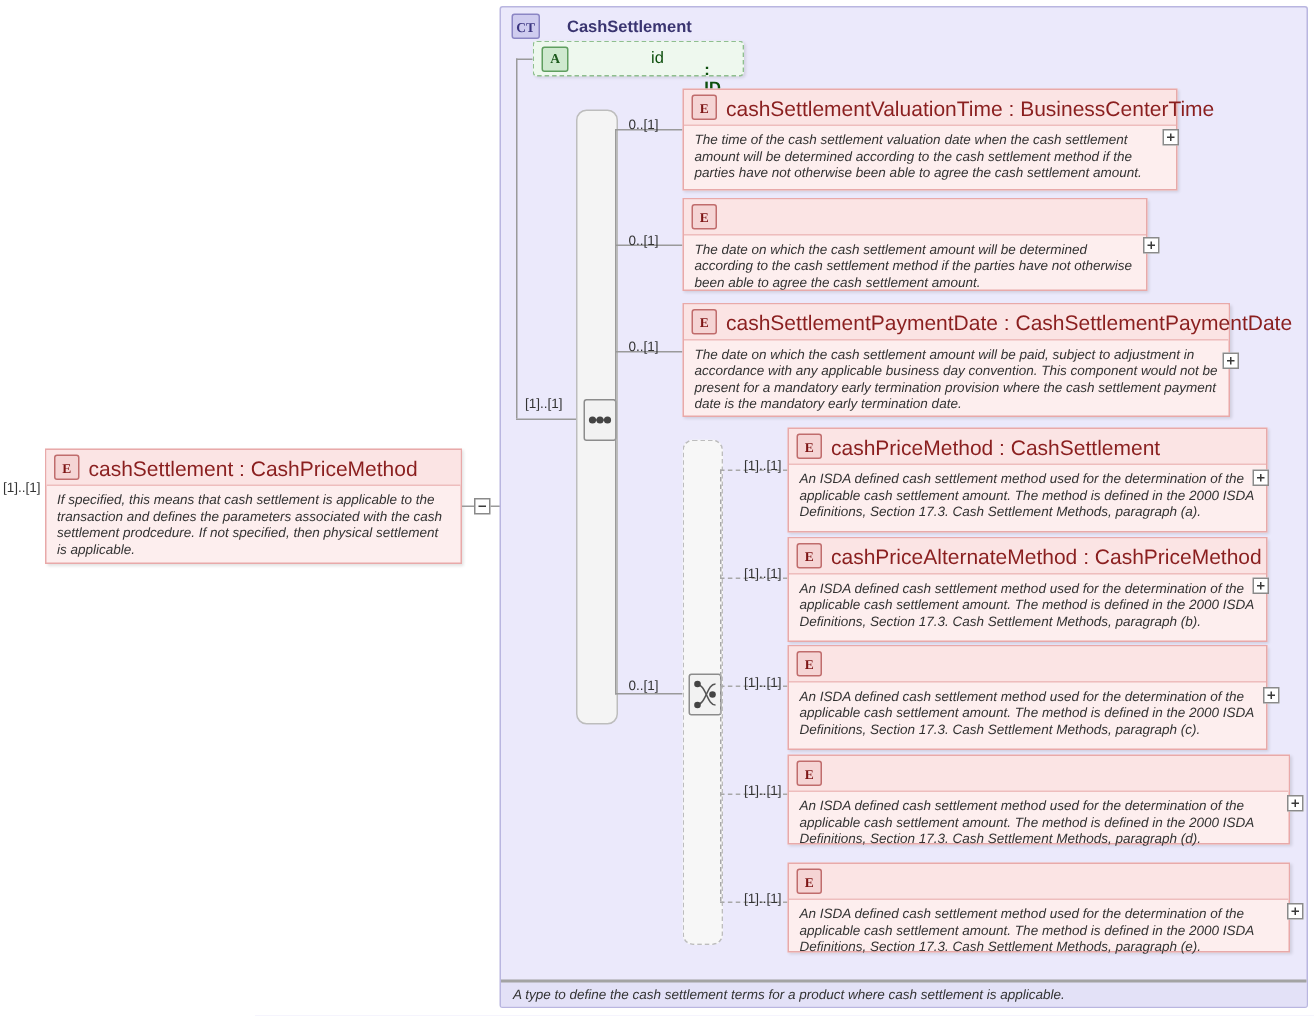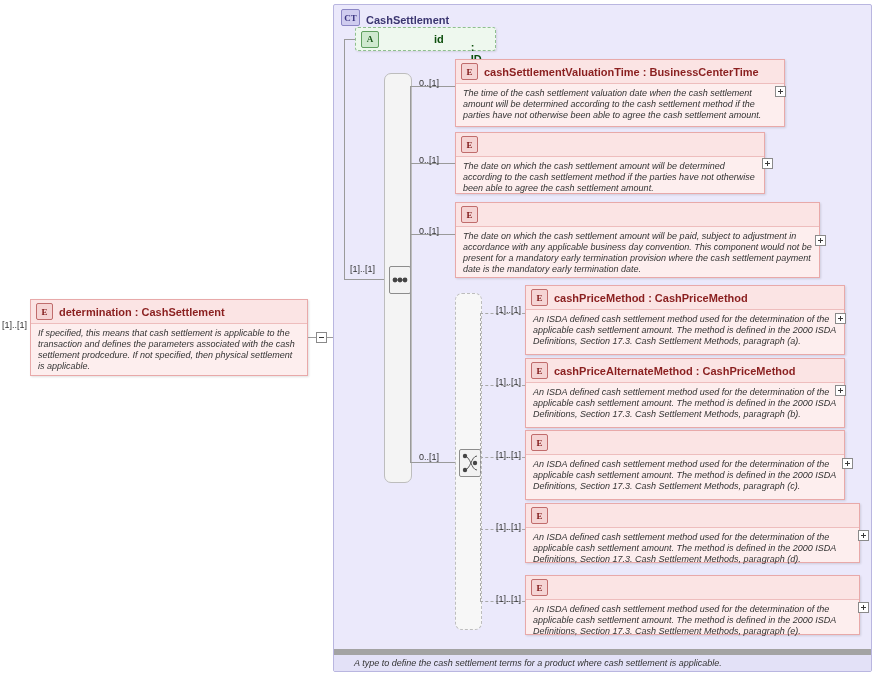--- a/index.html
+++ b/index.html
@@ -19,21 +19,21 @@
     background:#fdeeee;
     box-shadow:1px 1px 2px rgba(0,0,0,0.12);
   }
   .ebox .hdr{
     display:flex;align-items:center;gap:6px;
     padding:3px 6px 3px 5px;
     background:#fbe4e4;
     border-bottom:1px solid #eebdbd;
   }
   .ebox .title{
-    font-size:11px;font-weight:bold;color:#8a1f1f;white-space:nowrap;
+    font-size:14px;font-weight:normal;color:#8a1f1f;white-space:nowrap;
   }
   .ebox .doc{
     font-size:9px;font-style:italic;color:#333;line-height:1.22;
     padding:4px 6px 5px 7px;
   }
   .badge{
     width:15px;height:15px;flex:0 0 15px;
     border:1px solid #c06c6c;border-radius:2px;
     background:#f5d4d4;
     font-size:9px;font-weight:bold;color:#7d1414;
@@ -41,59 +41,59 @@
     font-family:"Liberation Serif", serif;
   }
 
   
   .ctbox{
     border:1px solid #b9b6e0;
     background:#ebe9fb;
     border-radius:2px;
   }
   .ctbox .ct-hdr{
-    display:flex;align-items:flex-end;gap:6px;
+    display:flex;align-items:center;gap:18px;
     padding:4px 8px 3px 7px;
   }
   .ct-badge{
     width:17px;height:15px;flex:0 0 17px;
     border:1px solid #8b86c4;border-radius:2px;
     background:#cfccef;
     font-size:9px;font-weight:bold;color:#3b3580;
     display:flex;align-items:center;justify-content:center;
     font-family:"Liberation Serif", serif;
   }
   .ct-title{font-size:11px;font-weight:bold;color:#3a3570;}
   .ct-foot{
     position:absolute;left:0;right:0;bottom:0;
-    border-top:6px solid #a3a3a3;
+    border-top:2px solid #a3a3a3;
     background:#e3e1f7;
     font-size:9px;font-style:italic;color:#333;
-    padding:3px 20px;
+    padding:3px 8px;
     box-sizing:border-box;
   }
 
   
   .abox{
     border:1px dashed #8fbf8f;
     background:#eef8ee;
     border-radius:3px;
     box-shadow:1px 1px 2px rgba(0,0,0,0.10);
     display:flex;align-items:center;
     padding:3px 8px 3px 5px;gap:7px;
   }
   .a-badge{
     width:16px;height:15px;flex:0 0 16px;
     border:1px solid #5f9e5f;border-radius:2px;
     background:#cfe9cf;
     font-size:9px;font-weight:bold;color:#1d5a1d;
     display:flex;align-items:center;justify-content:center;
     font-family:"Liberation Serif", serif;
   }
-  .a-name{font-size:11px;font-weight:bold;color:#0d4f0d;padding-left:48px;}
+  .a-name{font-size:11px;font-weight:normal;color:#0d4f0d;padding-left:48px;}
   .a-type{font-size:11px;font-weight:bold;color:#0d4f0d;}
 
   
   .compositor{
     position:absolute;
     width:20px;height:26px;
     border:1px solid #8c8c8c;
     background:#f2f2f2;
     border-radius:2px;
   }
@@ -146,21 +146,21 @@
   }
 </style>
 </head>
 <body>
 
 <div id="canvas">
 
   <div class="node ebox" style="left:30px;top:299px;width:278px;height:77px;">
     <div class="hdr">
       <span class="badge">E</span>
-      <span class="title">determination : CashSettlement</span>
+      <span class="title">cashSettlement : CashPriceMethod</span>
     </div>
     <div class="doc">If specified, this means that cash settlement is applicable to the transaction and defines the parameters associated with the cash settlement prodcedure. If not specified, then physical settlement is applicable.</div>
   </div>
   <div class="card" style="left:2px;top:320px;">[1]..[1]</div>
 
   <div class="h-line" style="left:308px;top:337px;width:8px;"></div>
   <div class="minusbox" style="left:316px;top:332px;"></div>
   <div class="h-line" style="left:327px;top:337px;width:7px;"></div>
 
   <div class="node ctbox" style="left:333px;top:4px;width:539px;height:668px;">
@@ -215,20 +215,21 @@
     </div>
     <div class="doc">The date on which the cash settlement amount will be determined according to the cash settlement method if the parties have not otherwise been able to agree the cash settlement amount.</div>
   </div>
   <div class="plus" style="left:762px;top:158px;"></div>
 
   <div class="h-line" style="left:410px;top:234px;width:45px;"></div>
   <div class="card" style="left:419px;top:226px;">0..[1]</div>
   <div class="node ebox" style="left:455px;top:202px;width:365px;height:76px;">
     <div class="hdr">
       <span class="badge">E</span>
+      <span class="title">cashSettlementPaymentDate : CashSettlementPaymentDate</span>
     </div>
     <div class="doc">The date on which the cash settlement amount will be paid, subject to adjustment in accordance with any applicable business day convention. This component would not be present for a mandatory early termination provision where the cash settlement payment date is the mandatory early termination date.</div>
   </div>
   <div class="plus" style="left:815px;top:235px;"></div>
 
   <div class="h-line" style="left:410px;top:462px;width:45px;"></div>
   <div class="card" style="left:419px;top:452px;">0..[1]</div>
 
   <div class="bar dashed" style="left:455px;top:293px;width:25px;height:335px;"></div>
 
@@ -242,21 +243,21 @@
     </svg>
   </div>
 
   <div class="v-line dash" style="left:480px;top:313px;height:288px;"></div>
 
   <div class="h-line dash" style="left:480px;top:313px;width:45px;"></div>
   <div class="card" style="left:496px;top:305px;">[1]..[1]</div>
   <div class="node ebox" style="left:525px;top:285px;width:320px;height:70px;">
     <div class="hdr">
       <span class="badge">E</span>
-      <span class="title">cashPriceMethod : CashPriceMethod</span>
+      <span class="title">cashPriceMethod : CashSettlement</span>
     </div>
     <div class="doc">An ISDA defined cash settlement method used for the determination of the applicable cash settlement amount. The method is defined in the 2000 ISDA Definitions, Section 17.3. Cash Settlement Methods, paragraph (a).</div>
   </div>
   <div class="plus" style="left:835px;top:313px;"></div>
 
   <div class="h-line dash" style="left:480px;top:385px;width:45px;"></div>
   <div class="card" style="left:496px;top:377px;">[1]..[1]</div>
   <div class="node ebox" style="left:525px;top:358px;width:320px;height:70px;">
     <div class="hdr">
       <span class="badge">E</span>

